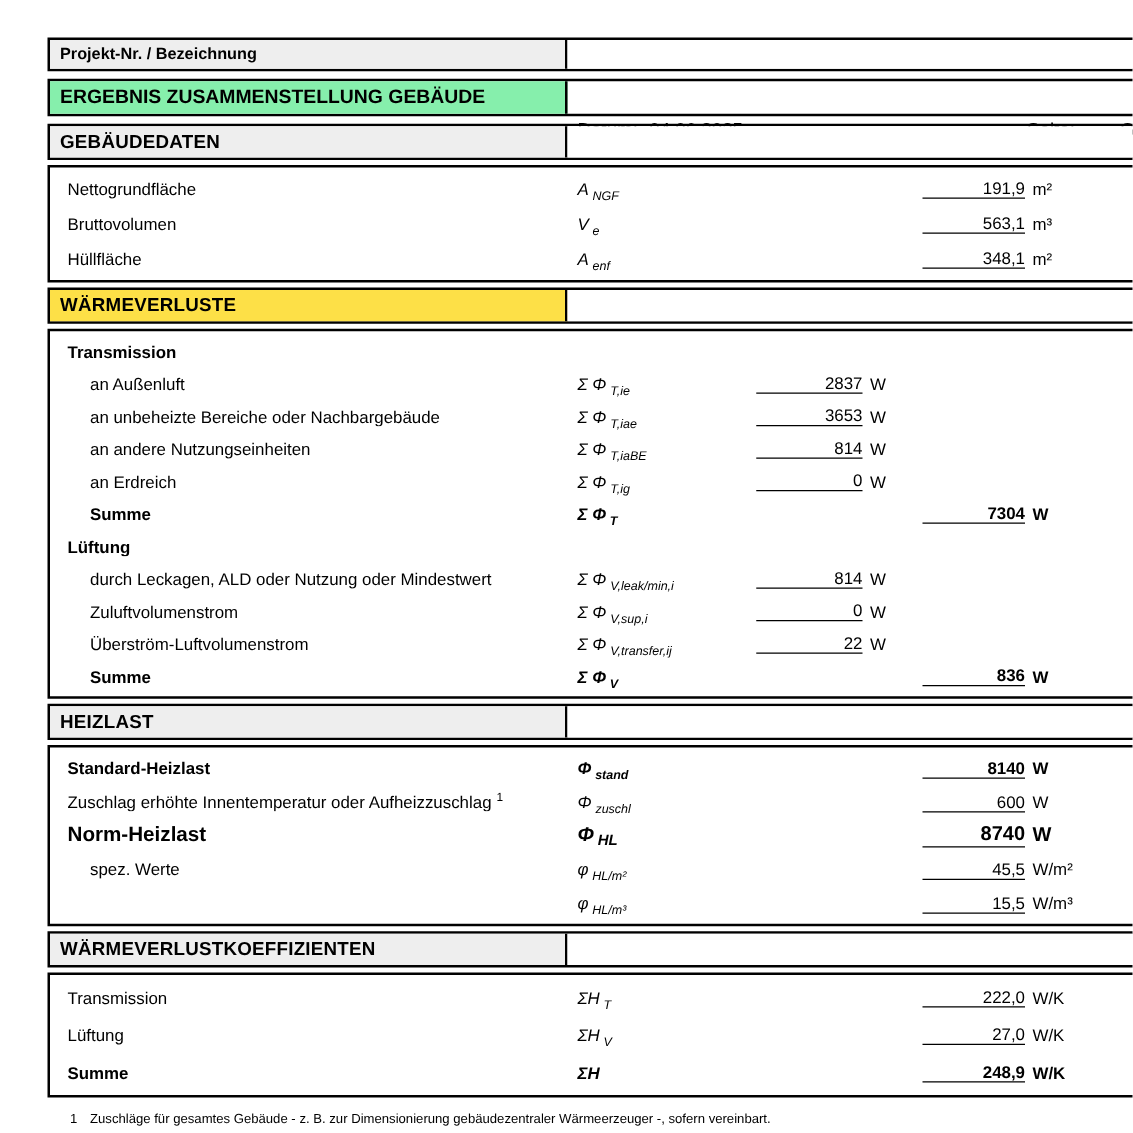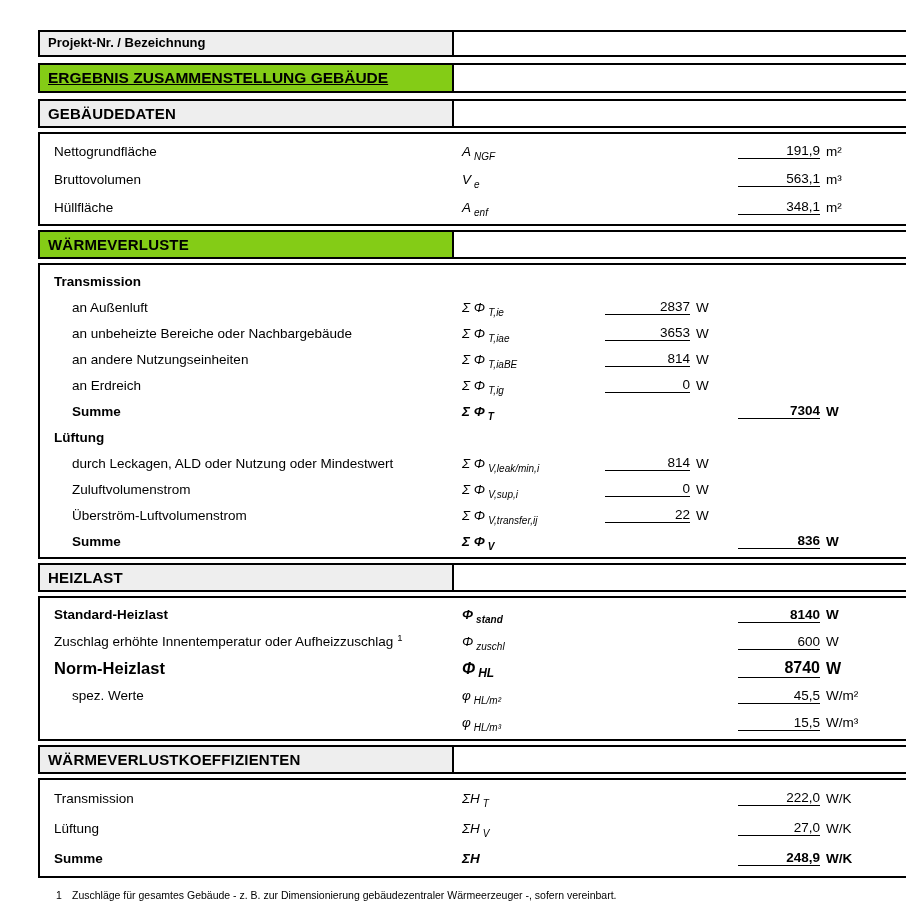--- a/index.html
+++ b/index.html
@@ -71,21 +71,21 @@
 <body>
 
 <div class="content">
 
   <div class="hdr-row proj-row">
     <div class="hdr-left graycell" style="background: rgb(238, 238, 238);">Projekt-Nr. / Bezeichnung</div>
     <div class="hdr-right"></div>
   </div>
 
   <div class="hdr-row title-row">
-    <div class="hdr-left graycell" style="background: #84cc16; text-decoration: underline;">ERGEBNIS ZUSAMMENSTELLUNG GEBÄUDE</div>
+    <div class="hdr-left graycell" style="background: #86efac;">ERGEBNIS ZUSAMMENSTELLUNG GEBÄUDE</div>
     <div class="hdr-right">
       <span class="date-label">Datum:</span>
       <span class="date-value">04.06.2025</span>
       <span class="page-label">Seite:</span>
       <span class="page-value">G2</span>
     </div>
   </div>
 
   <div>
     <div class="sec-header">
@@ -115,21 +115,21 @@
           <span class="c-vmid"></span>
           <span class="c-umid"></span>
           <span class="c-vright uline">348,1</span>
           <span class="c-uright">m²</span>
         </div>
       </div>
   </div>
 
   <div>
     <div class="sec-header">
-      <div class="sec-title graycell" style="background: #84cc16;">WÄRMEVERLUSTE</div>
+      <div class="sec-title graycell" style="background: #fde047;">WÄRMEVERLUSTE</div>
       <div class="sec-right"></div>
     </div>
     <div class="sec-body s1">
         <div class="row group ind1">
           <span class="c-label"><span>Transmission</span></span>
           <span class="c-sym"></span>
           <span class="c-vmid"></span>
           <span class="c-umid"></span>
           <span class="c-vright"></span>
           <span class="c-uright"></span>

